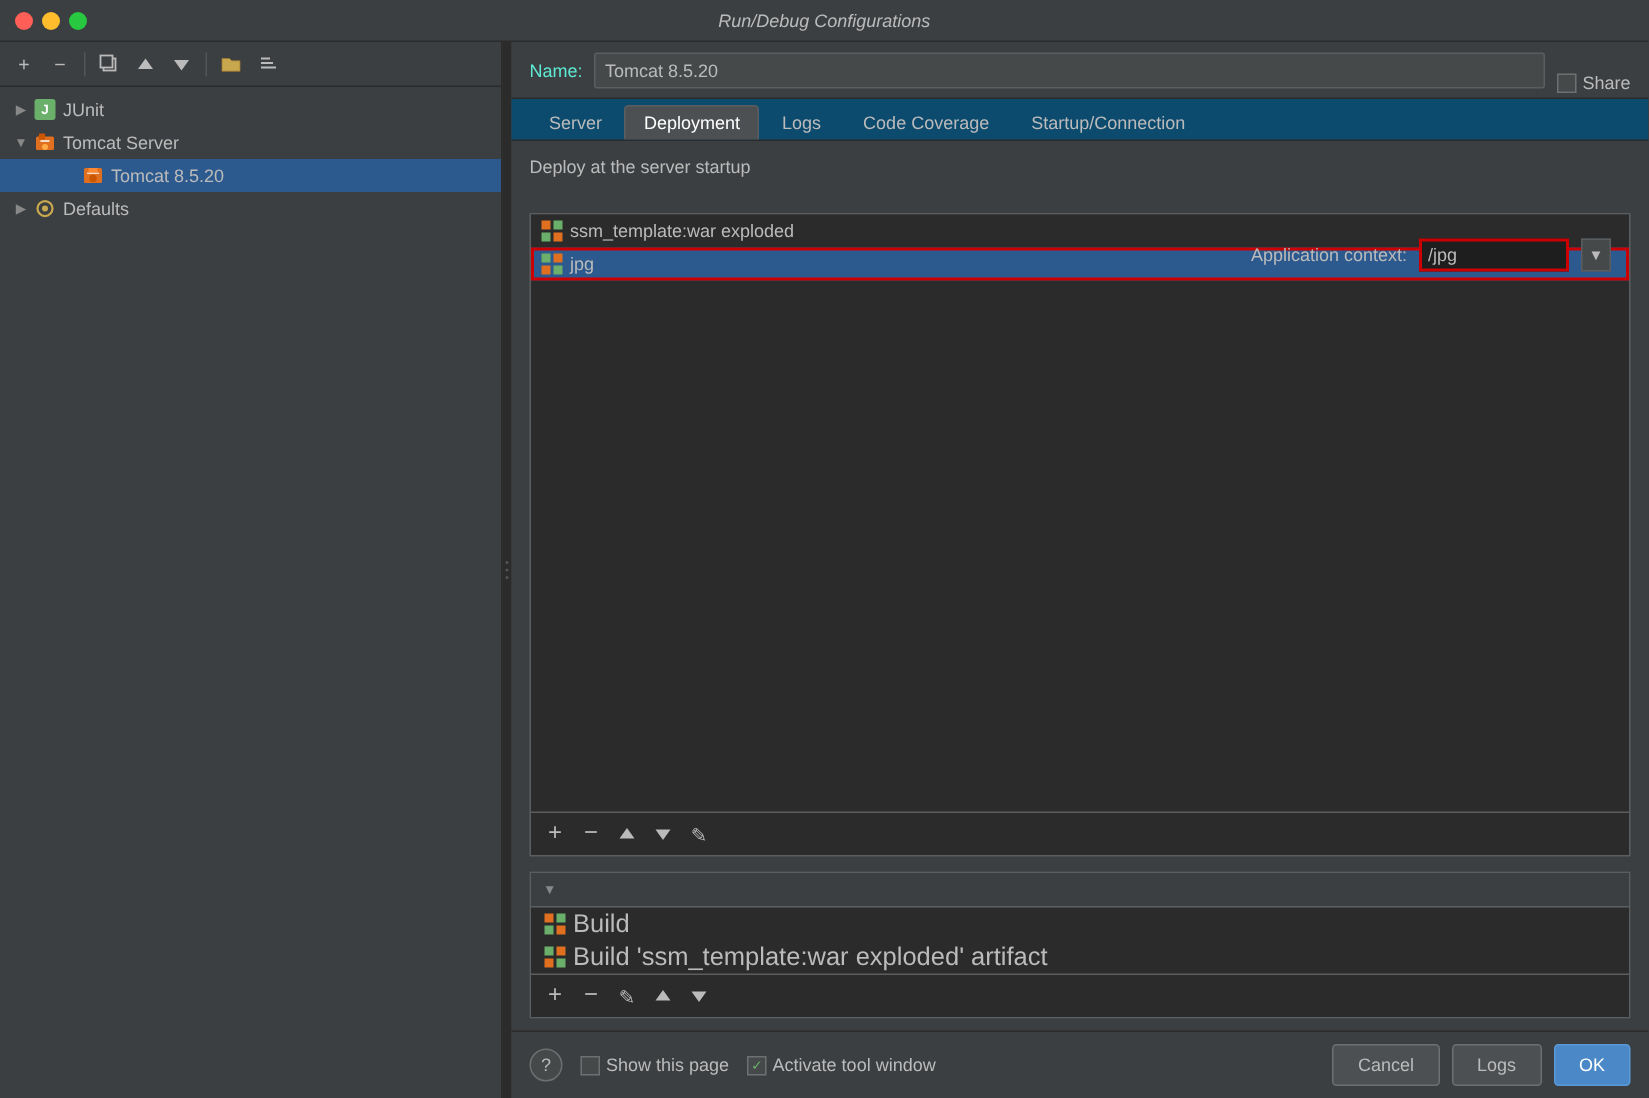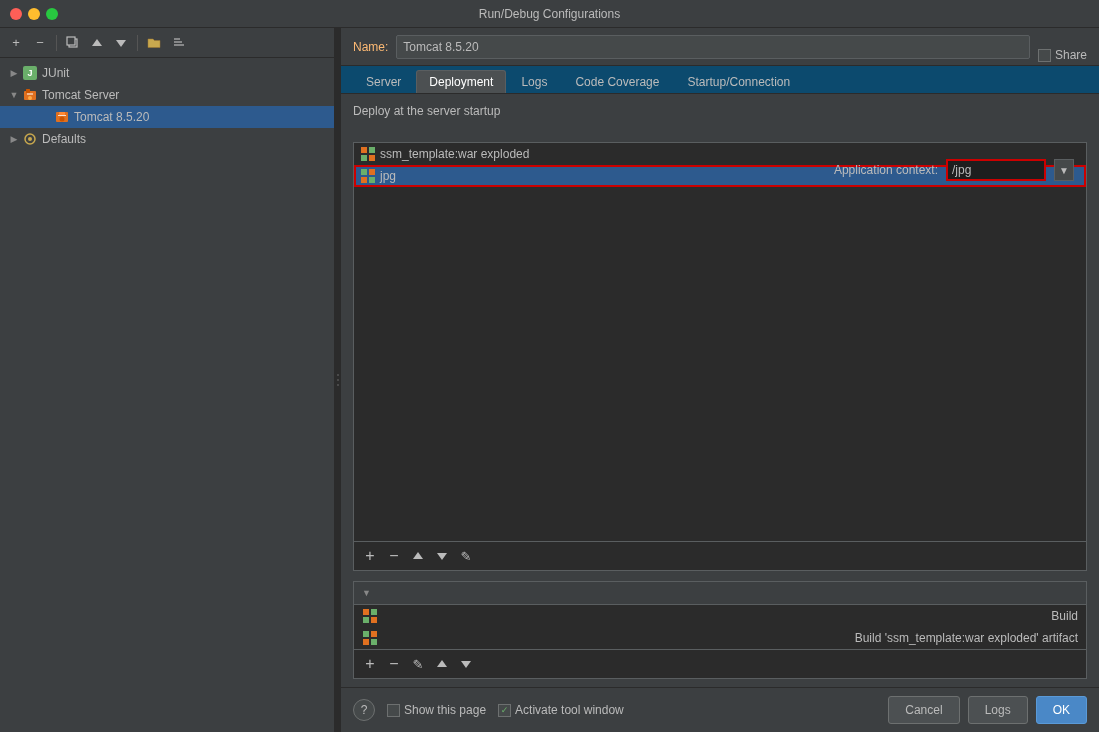--- a/index.html
+++ b/index.html
@@ -16,20 +16,21 @@
     }
     .title-bar {
       background: #3c3f41;
       height: 28px;
       display: flex;
       align-items: center;
       justify-content: center;
       position: relative;
       border-bottom: 1px solid #2b2b2b;
       flex-shrink: 0;
+      font-style: italic;
     }
     .traffic-lights {
       position: absolute;
       left: 10px;
       display: flex;
       gap: 6px;
       align-items: center;
     }
     .traffic-light {
       width: 12px;
@@ -129,21 +130,21 @@
     .name-bar {
       display: flex;
       align-items: center;
       padding: 6px 12px;
       gap: 8px;
       border-bottom: 1px solid #2b2b2b;
       height: 38px;
       flex-shrink: 0;
     }
     .name-label {
-      color: #fdba74;
+      color: #5eead4;
       font-size: 12px;
     }
     .name-input {
       flex: 1;
       height: 24px;
       background: #45494a;
       border: 1px solid #5a5e60;
       color: #bbbbbb;
       font-size: 12px;
       padding: 0 6px;
@@ -247,22 +248,21 @@
       font-size: 12px;
       color: #bbbbbb;
     }
     .before-launch-row {
       display: flex;
       align-items: center;
       height: 22px;
       padding: 0 8px;
       gap: 4px;
       color: #bbbbbb;
-      font-size: 12px;
-      justify-content: space-between;
+      font-size: 17px;
     }
     .before-launch-toolbar {
       display: flex;
       align-items: center;
       padding: 4px 6px;
       gap: 4px;
       border-top: 1px solid #5a5e60;
     }
     
     .footer {

